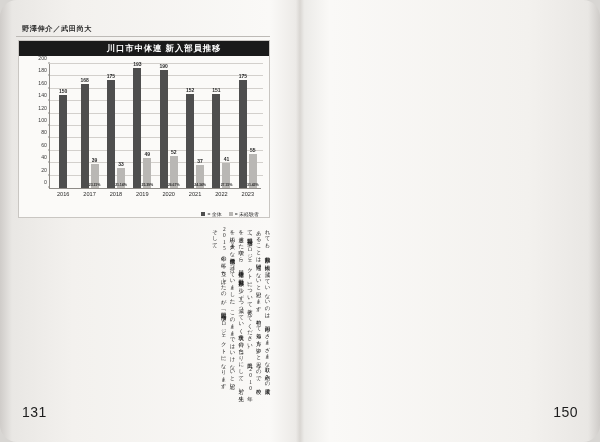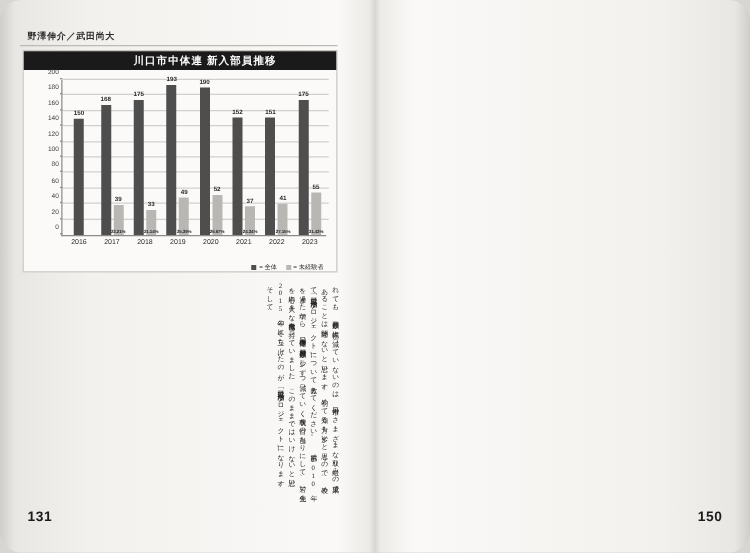--- a/index.html
+++ b/index.html
@@ -26,21 +26,21 @@
     font-weight:700;white-space:nowrap;
   }
   .runhead-rule{
     position:absolute;left:16px;top:36px;width:254px;height:1px;
     background:#bdbab6;
   }
 
   
   .folio{
     position:absolute;bottom:22px;
-    font-size:11px;font-weight:700;color:#1c1c1c;letter-spacing:.5px;
+    font-size:14px;font-weight:400;color:#1c1c1c;letter-spacing:.5px;
   }
   .folio.l{left:22px;}
   .folio.r{right:22px;}
 
   
   #figure{
     position:absolute;left:18px;top:40px;width:252px;height:178px;
     background:#fbfaf8;
     border:1px solid #c9c6c2;
     box-sizing:border-box;

